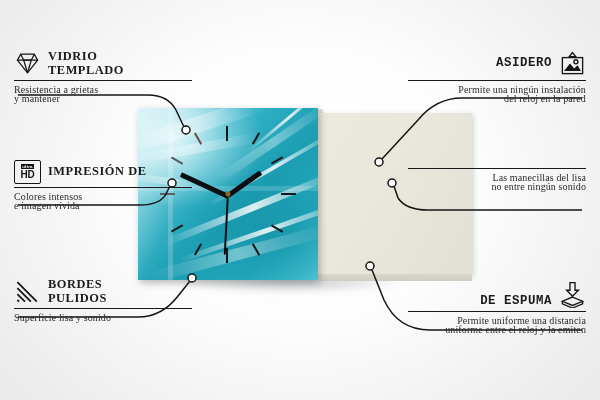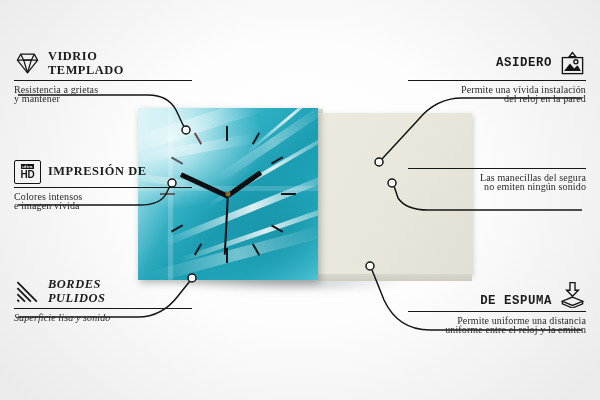--- a/index.html
+++ b/index.html
@@ -30,21 +30,21 @@
     font-size:10px; line-height:9.6px; color:#2a2a2a; letter-spacing:.12px;
   }
   .feat.left .desc { text-align:left; }
   .feat.right .desc { text-align:right; }
   .ico { width:27px; height:27px; flex:0 0 27px; }
   .ico svg { display:block; width:27px; height:27px; }
 
   
   #f-glass   { left:14px;  top:50px;  }
   #f-print   { left:14px;  top:160px; }
-  #f-edges   { left:14px;  top:278px;font-style:italic; }
+  #f-edges   { left:14px;  top:278px; }
   #f-hanger  { left:408px; top:50px;  }
   #f-silent  { left:408px; top:165px; }
   #f-spacer  { left:408px; top:281px; }
 
   
   .hd {
     width:27px;height:24px;border:1.7px solid #141414;border-radius:2px;
     display:flex;flex-direction:column;align-items:center;justify-content:center;
     flex:0 0 27px;
   }
@@ -248,30 +248,30 @@
           <path d="M16 3 L12 8 H20 Z"></path>
           <rect x="4" y="9" width="24" height="19"></rect>
           <path d="M6 25 L13 16 L18 22 L22 18 L26 25 Z" fill="#151515" stroke="none"></path>
           <circle cx="20" cy="14" r="2.4"></circle>
         </g>
           </svg>
       </span>
     </div>
     <div class="rule"></div>
     <div class="desc">
-      <span>Permite una vívida instalación</span><br>
+      <span>Permite una ningún instalación</span><br>
       <span>del reloj en la pared</span>
     </div>
   </div>
 
   <div class="feat right" id="f-silent">
     <div class="rule"></div>
     <div class="desc">
-      <span>Las manecillas del segura</span><br>
-      <span>no emiten ningún sonido</span>
+      <span>Las manecillas del lisa</span><br>
+      <span>no entre ningún sonido</span>
     </div>
   </div>
 
   <div class="feat right" id="f-spacer">
     <div class="row">
       <span class="ttl">
         <br>
         <span>DE ESPUMA</span>
       </span>
       <span class="ico">

